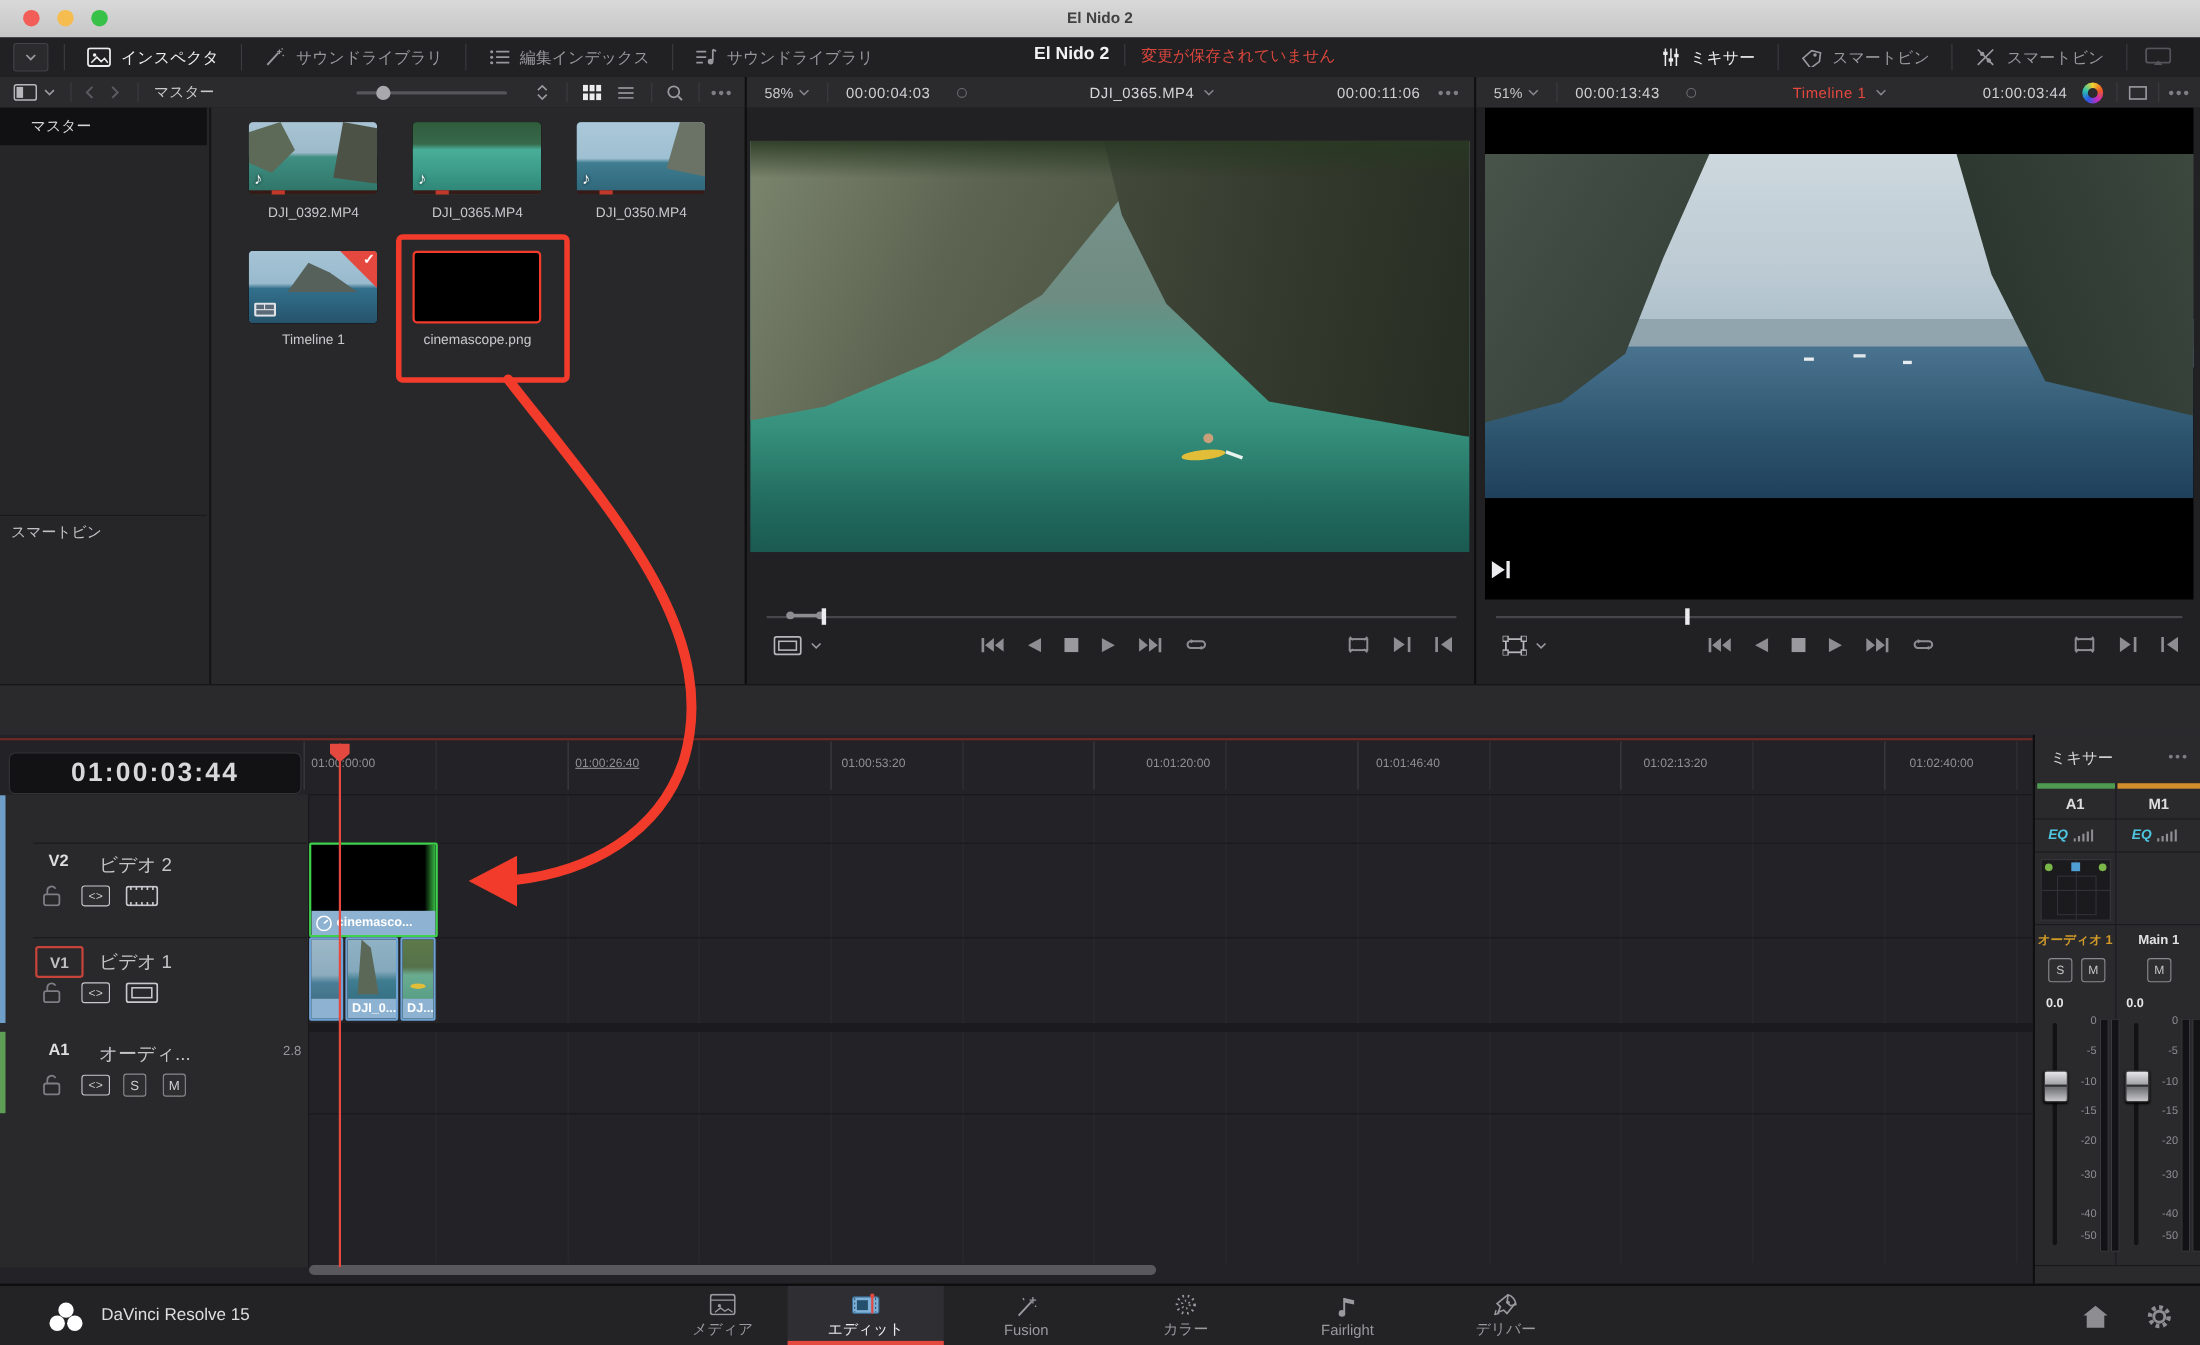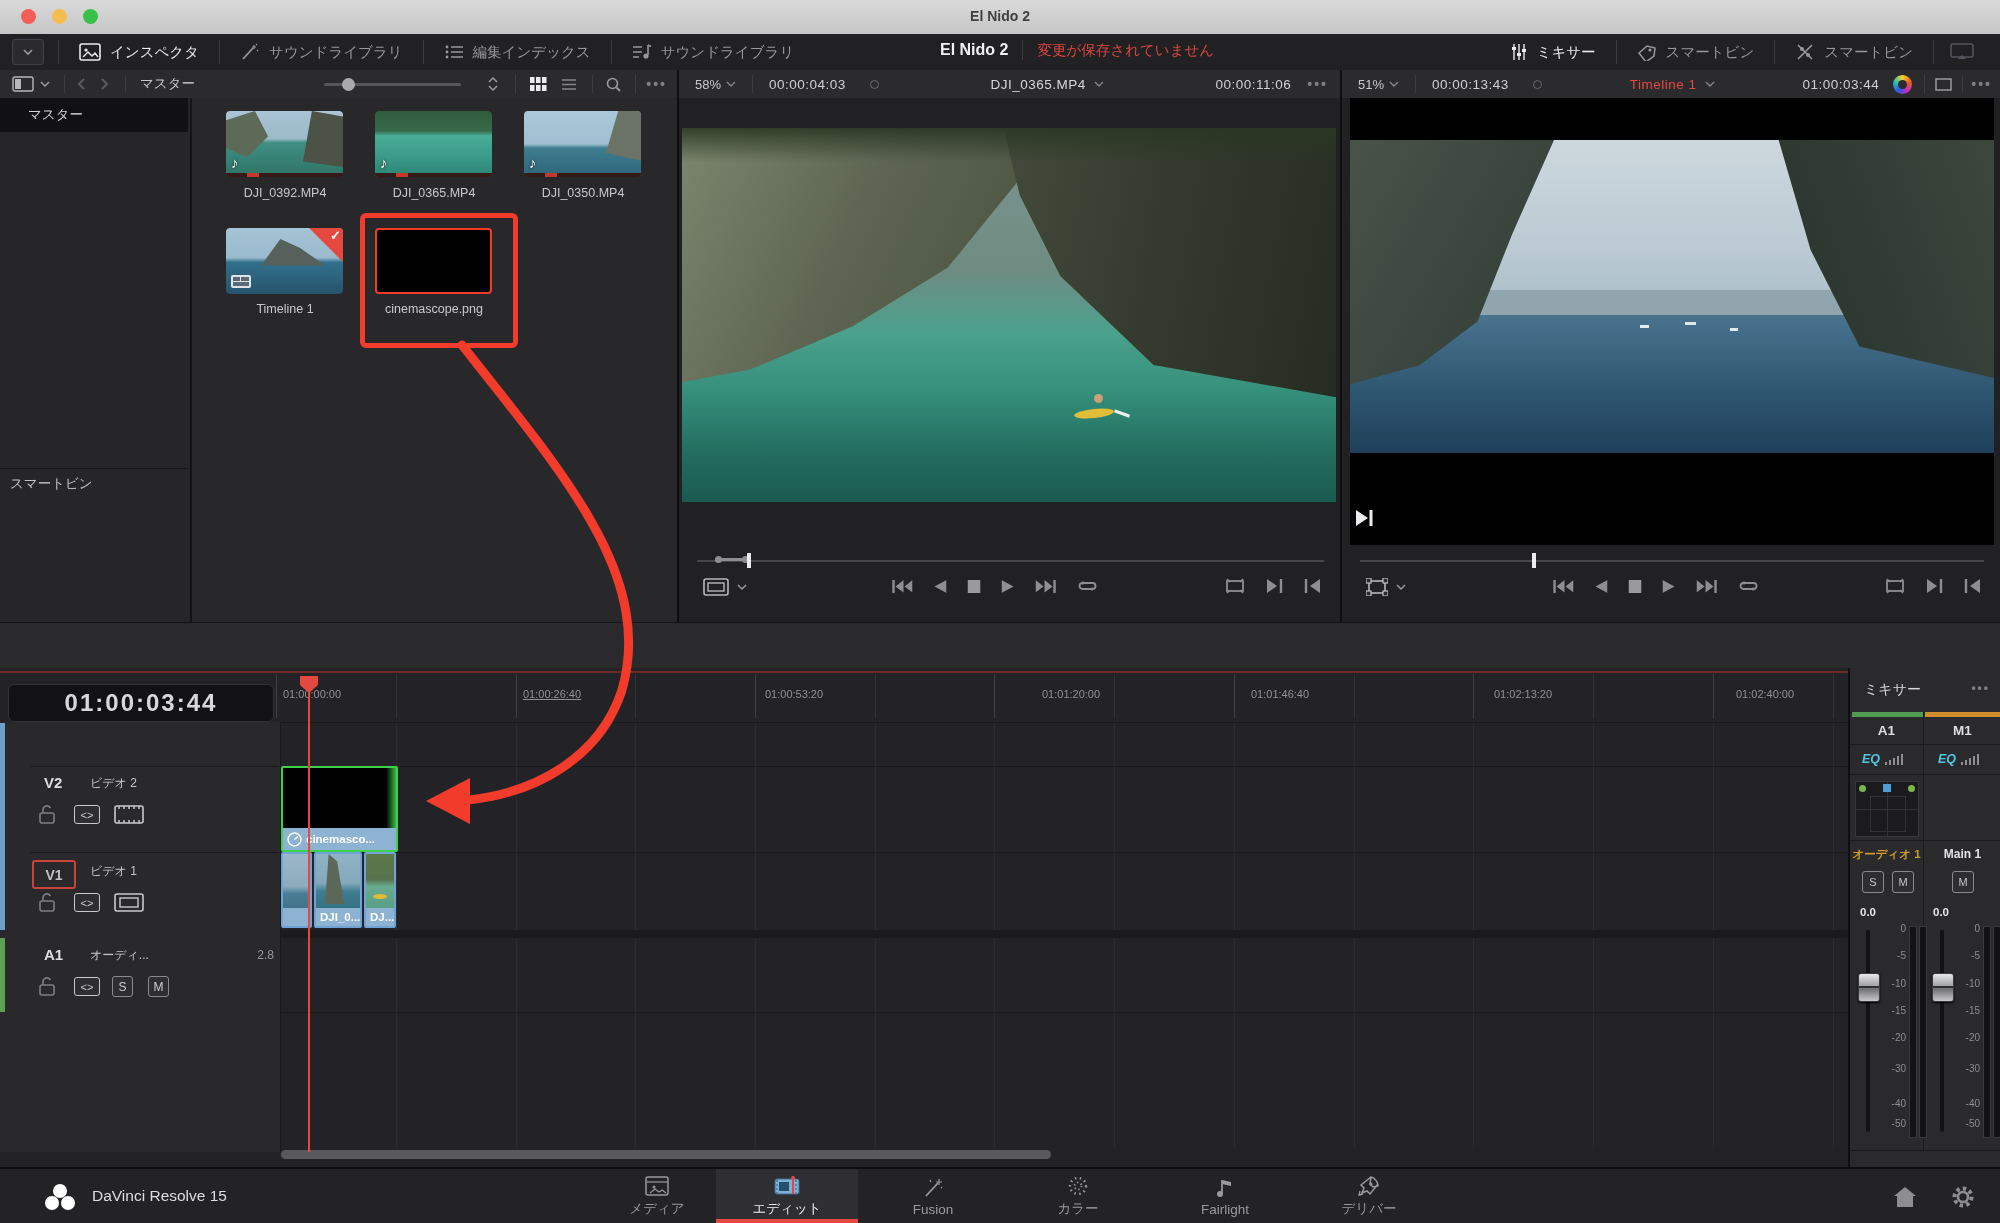--- a/index.html
+++ b/index.html
@@ -44,21 +44,21 @@
   
   #tltoolbar{left:0;top:622px;width:2000px;height:46px;background:#2a2a2d;border-top:1px solid #131315;border-bottom:1px solid #151517;}
   
   #timeline{left:0;top:668px;width:1848px;height:499px;background:#232327;overflow:hidden;}
   .lane-line{left:0;width:1848px;height:1px;background:#1a1a1d;}
   .gridv{top:54px;width:1px;height:426px;background:#2c2c30;}
   .rtick{top:6px;width:1px;height:44px;background:#3f3f44;}
   .rlabel{top:20px;font-size:11px;color:#919195;}
   #tlheader{left:0;top:54px;width:280px;height:430px;background:#29292c;border-right:1px solid #19191c;}
   .trk-id{font-weight:bold;font-size:15px;color:#dedee0;}
-  .trk-name{font-size:12px;color:#c6c6c9;}
+  .trk-name{font-size:17px;color:#c6c6c9;}
   .trk-btn{border:1px solid #88888c;border-radius:3px;color:#cfcfd2;display:flex;align-items:center;justify-content:center;box-sizing:border-box;background:#2e2e31;}
   .cliplabel{position:absolute;left:0;bottom:0;width:100%;height:22px;background:#8db2d2;display:flex;align-items:center;gap:4px;padding-left:4px;box-sizing:border-box;color:#fff;font-weight:bold;font-size:11.5px;white-space:nowrap;overflow:hidden;}
   
   #mixer{left:1848px;top:668px;width:152px;height:499px;background:#2a2a2d;border-left:2px solid #0f0f11;box-sizing:border-box;}
   .mx-center{text-align:center;}
   .mx-btn{border:1px solid #8a8a8e;border-radius:3px;color:#c6c6c9;width:20px;height:20px;display:flex;align-items:center;justify-content:center;font-size:11px;background:#2e2e31;}
   .scale{font-size:10px;color:#8d8d91;width:26px;text-align:right;}
   .meter{width:6px;height:210px;background:#131315;border:1px solid #3a3a3e;}
   .fknob{width:20px;height:27px;border-radius:3px;background:linear-gradient(#e8e8ea,#9fa0a4 45%,#6f7074 55%,#c9c9cd);border:1px solid #3a3a3c;box-shadow:0 1px 2px #000;}
   .fknob i{display:block;margin-top:12px;height:2px;background:#303034;}

